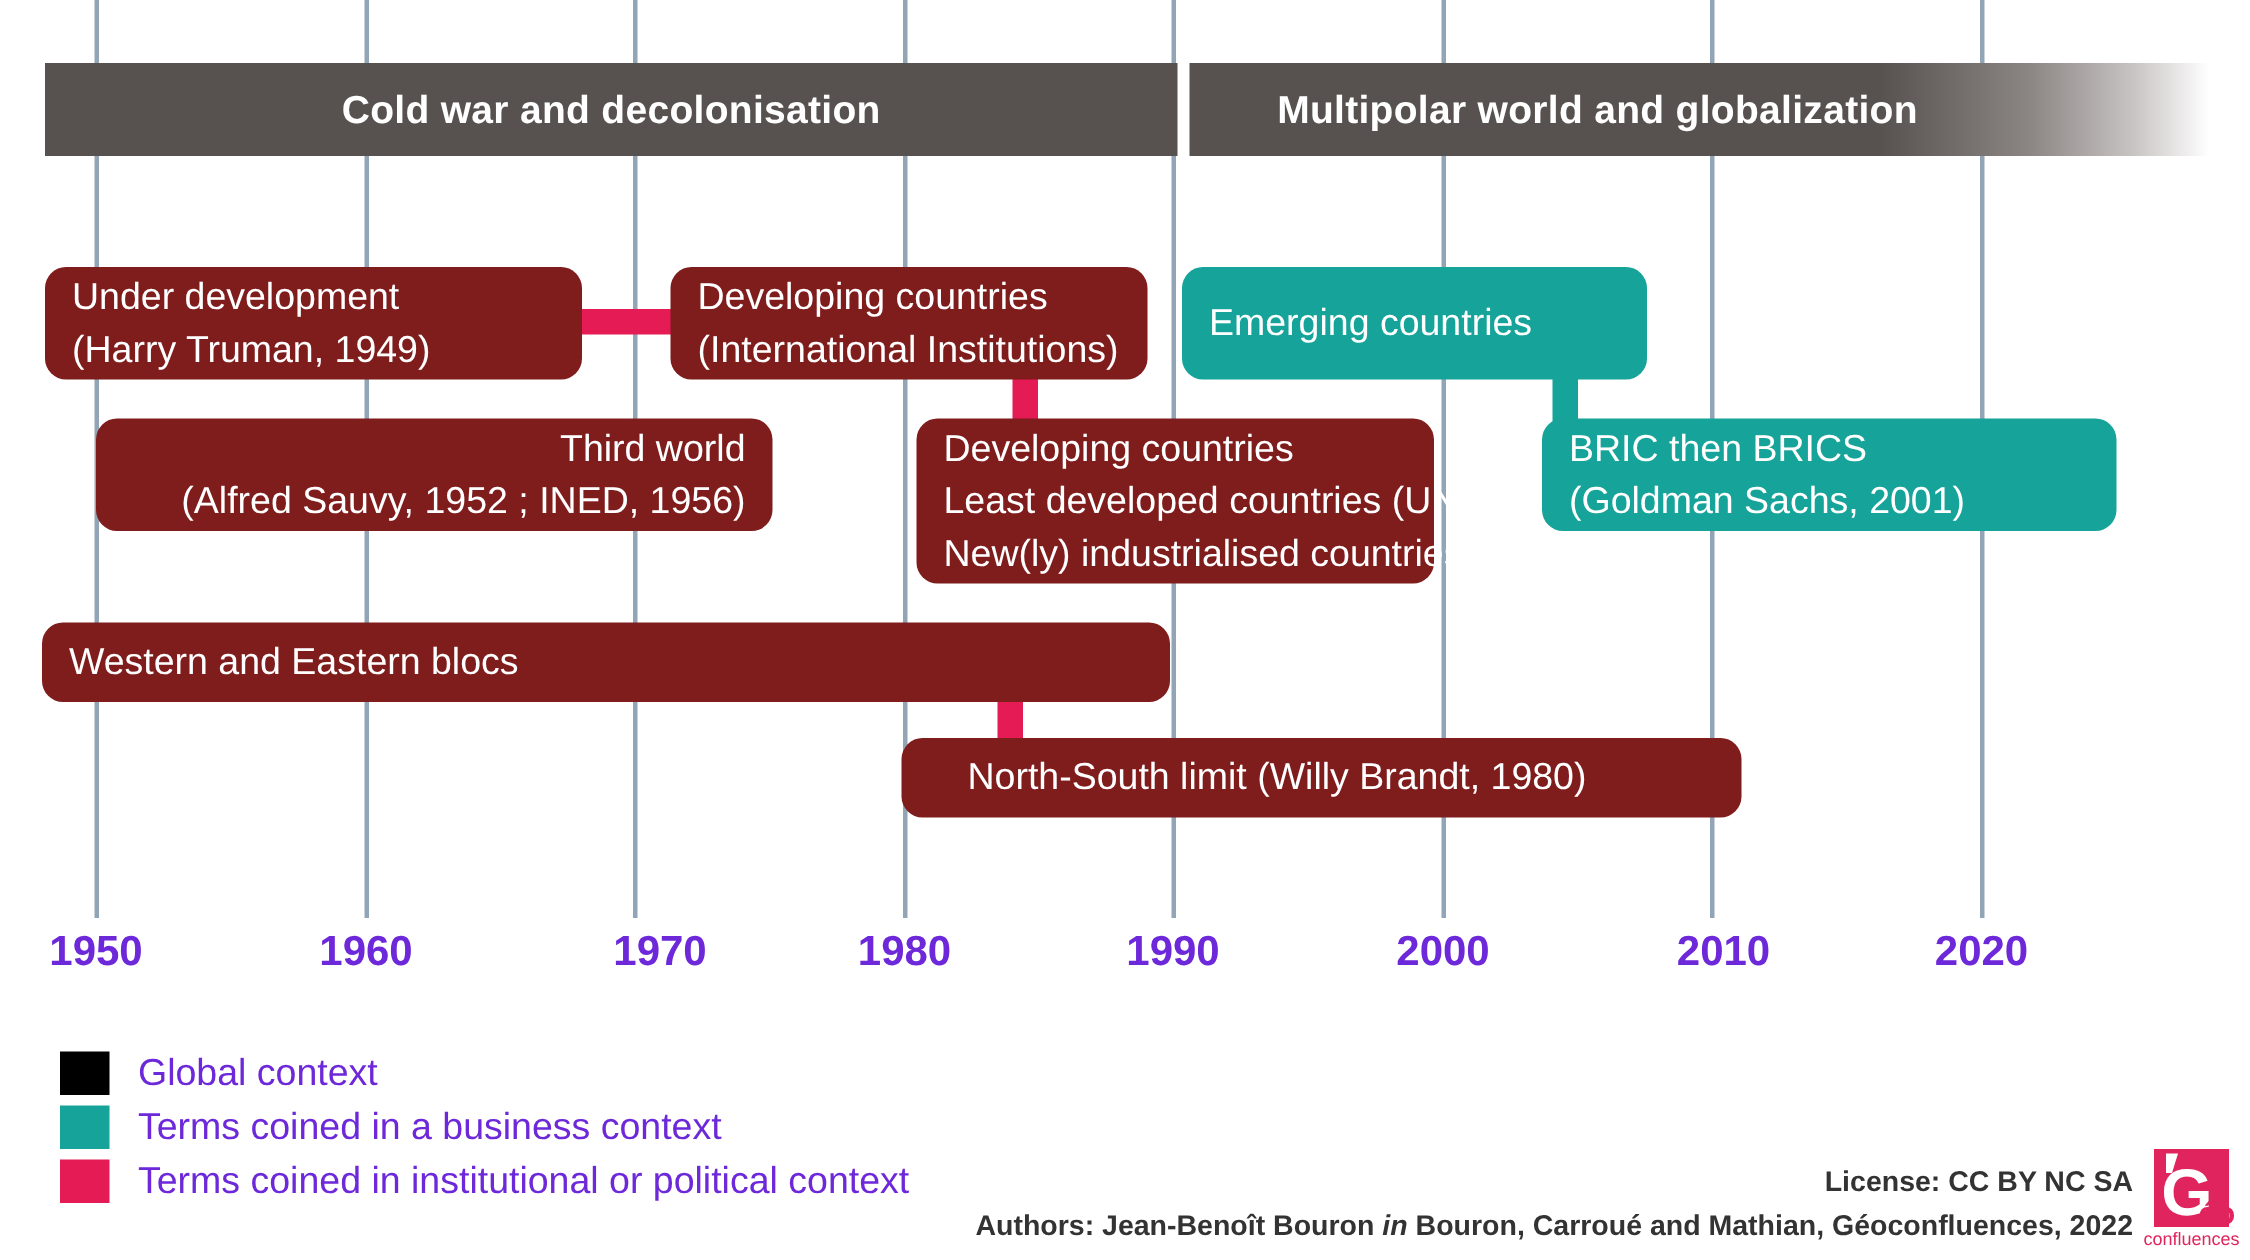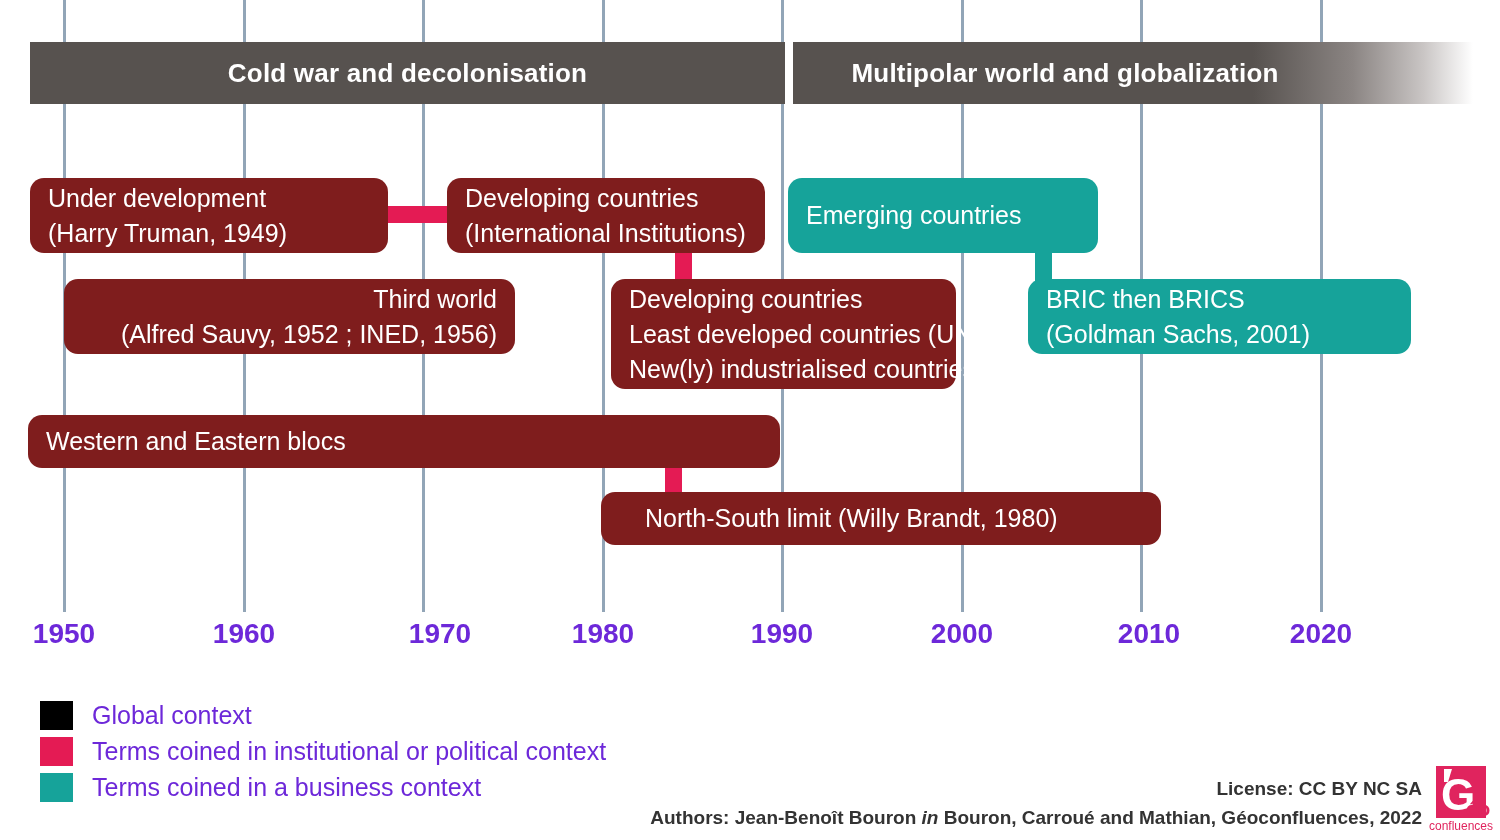--- a/index.html
+++ b/index.html
@@ -228,26 +228,26 @@
   <div class="tick-label" style="left:962px;">2000</div>
   <div class="tick-label" style="left:1149px;">2010</div>
   <div class="tick-label" style="left:1321px;">2020</div>
 
   <div id="legend">
     <div class="legend-row">
       <span class="legend-swatch" style="background:#000000;"></span>
       <span class="legend-text">Global context</span>
     </div>
     <div class="legend-row">
+      <span class="legend-swatch" style="background:#16a39a;"></span>
+      <span class="legend-text">Terms coined in a business context</span>
+    </div>
+    <div class="legend-row">
       <span class="legend-swatch" style="background:#e41b54;"></span>
       <span class="legend-text">Terms coined in institutional or political context</span>
-    </div>
-    <div class="legend-row">
-      <span class="legend-swatch" style="background:#16a39a;"></span>
-      <span class="legend-text">Terms coined in a business context</span>
     </div>
   </div>
 
   <div id="credits">
     <div class="credit-line">License: CC BY NC SA</div>
     <div class="credit-line"><span>Authors: Jean-Benoît Bouron </span><span class="ital">in</span><span> Bouron, Carroué and Mathian, Géoconfluences, 2022</span></div>
   </div>
 
   <div id="logo">
     <svg viewBox="0 0 66 70" width="66" height="70">

